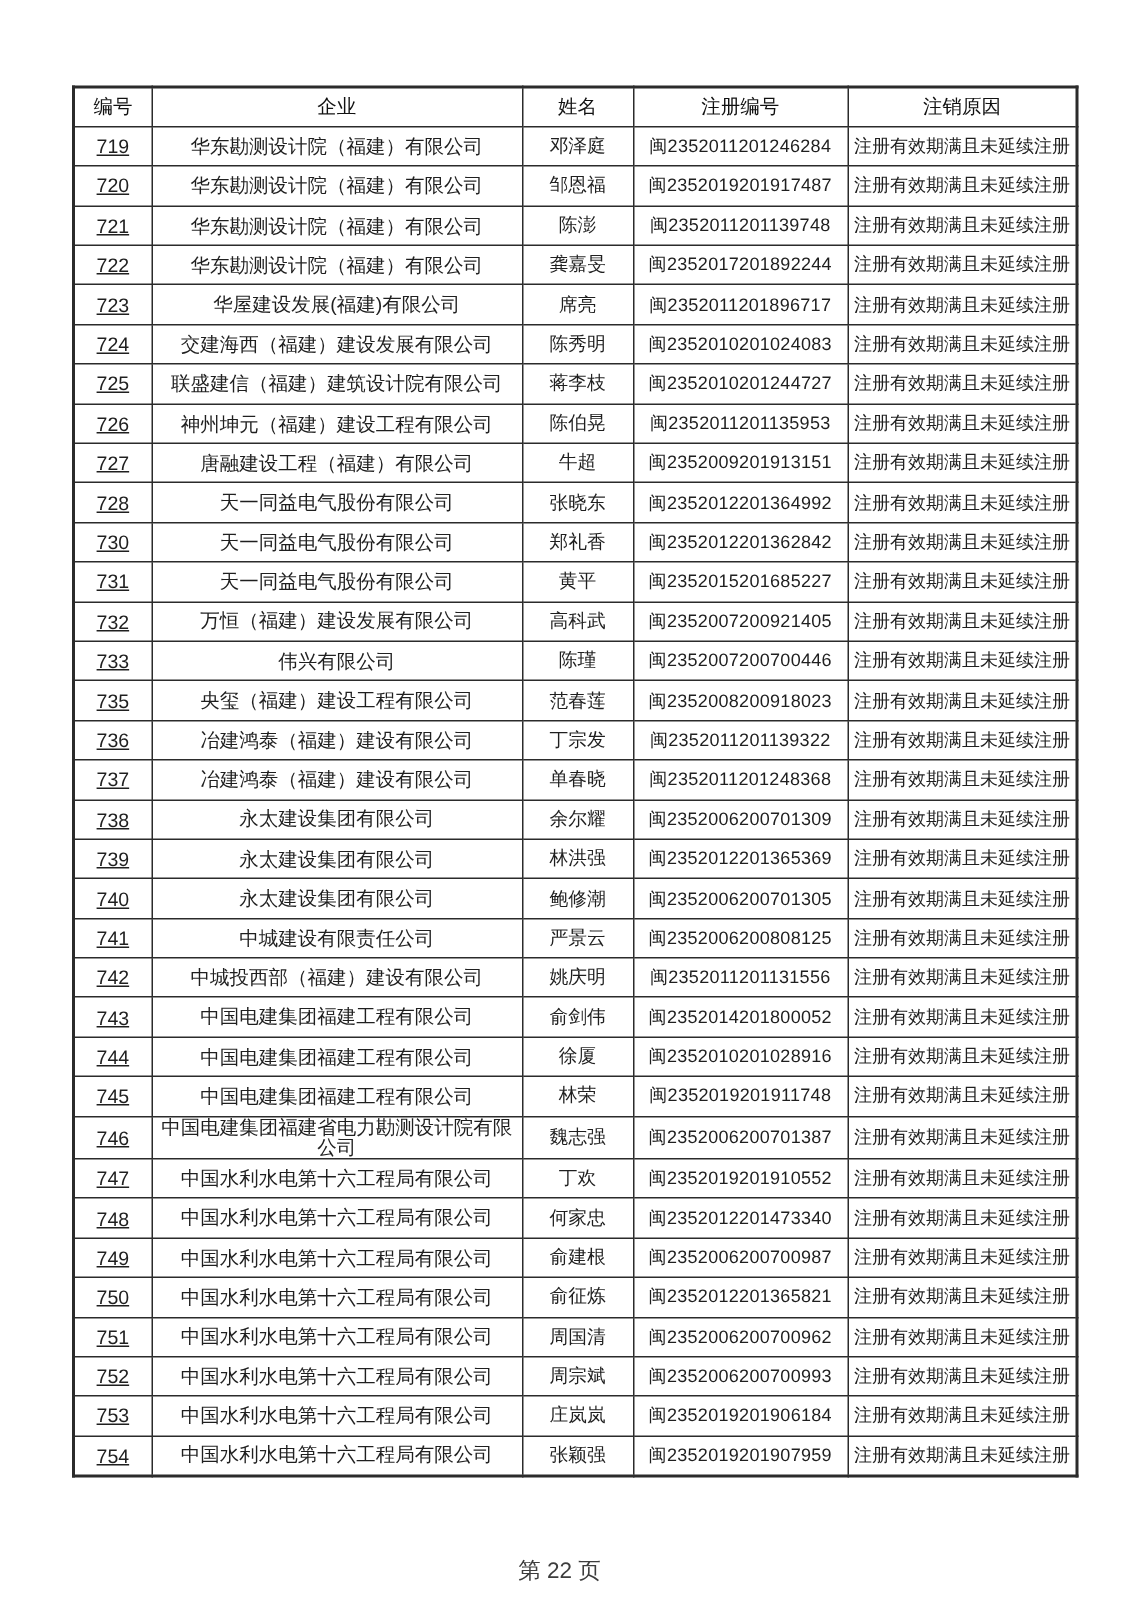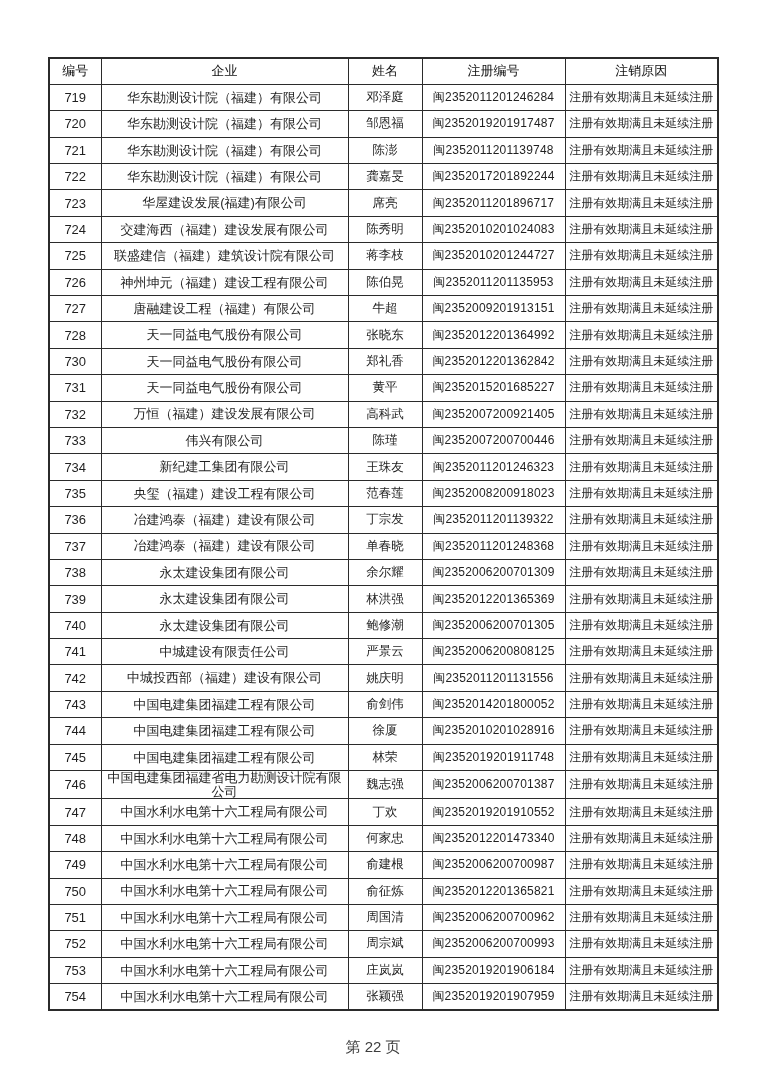--- a/index.html
+++ b/index.html
@@ -33,21 +33,21 @@
     text-align: center;
     vertical-align: middle;
     color: #1f1f1f;
     overflow: hidden;
   }
   table.reg-table th {
     font-size: 13px;
     font-weight: normal;
     color: #111111;
   }
-  td.col-0 { font-size: 13px; }
+  td.col-0 { font-size: 13px; text-decoration: underline; }
   td.col-1 { font-size: 13px; line-height: 1.05; }
   td.col-2 { font-size: 12.5px; }
   td.col-3 { font-size: 12px; letter-spacing: 0.2px; margin-left: 24px; }
   td.col-4 { font-size: 12px; padding: 0 1px; }
   .footer {
     position: absolute;
     left: 0;
     top: 1038px;
     width: 746px;
     text-align: center;
@@ -170,27 +170,20 @@
           <td class="col-4">注册有效期满且未延续注册</td>
         </tr>
         <tr>
           <td class="col-0">733</td>
           <td class="col-1">伟兴有限公司</td>
           <td class="col-2">陈瑾</td>
           <td class="col-3">闽2352007200700446</td>
           <td class="col-4">注册有效期满且未延续注册</td>
         </tr>
         <tr>
-          <td class="col-0">734</td>
-          <td class="col-1">新纪建工集团有限公司</td>
-          <td class="col-2">王珠友</td>
-          <td class="col-3">闽2352011201246323</td>
-          <td class="col-4">注册有效期满且未延续注册</td>
-        </tr>
-        <tr>
           <td class="col-0">735</td>
           <td class="col-1">央玺（福建）建设工程有限公司</td>
           <td class="col-2">范春莲</td>
           <td class="col-3">闽2352008200918023</td>
           <td class="col-4">注册有效期满且未延续注册</td>
         </tr>
         <tr>
           <td class="col-0">736</td>
           <td class="col-1">冶建鸿泰（福建）建设有限公司</td>
           <td class="col-2">丁宗发</td>

